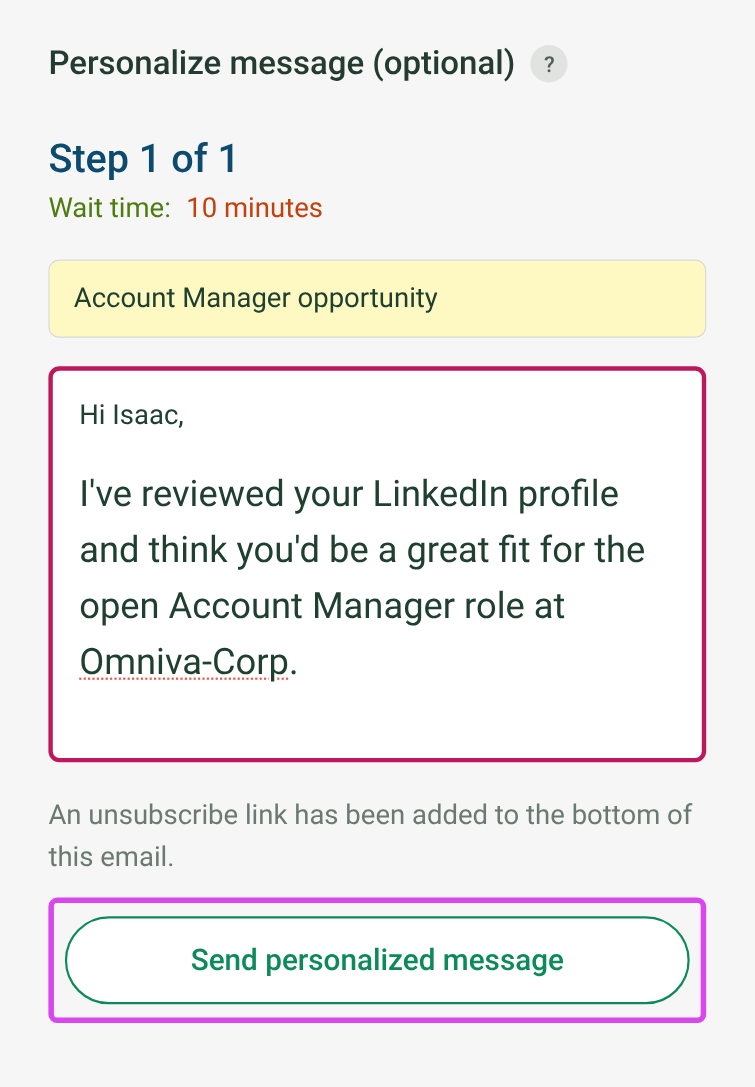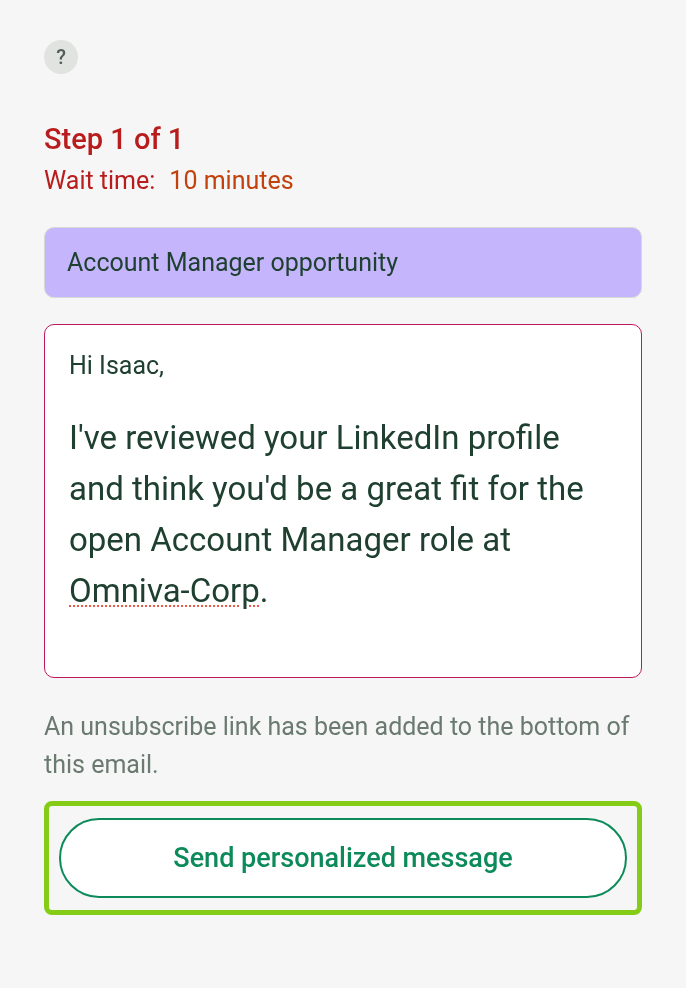--- a/index.html
+++ b/index.html
@@ -38,65 +38,65 @@
       color: #4f5f55;
       display: flex;
       align-items: center;
       justify-content: center;
       font-size: 20px;
       font-weight: 500;
       cursor: pointer;
     }
 
     .step-label {
-      font-size: 29px;
+      font-size: 36px;
       font-weight: 500;
-      color: #b91c1c;
+      color: #0c4a6e;
       margin-bottom: 10px;
     }
 
     .wait-row {
       display: flex;
       gap: 14px;
       font-size: 25px;
       color: #6a7a70;
       margin-bottom: 32px;
     }
 
     .wait-label {
-      color: #b91c1c;
+      color: #4d7c0f;
     }
 
     .wait-value {
       color: #c2410c;
     }
 
     .input-box {
       width: 100%;
-      background: #c4b5fd;
+      background: #fef9c3;
       border: 1px solid #d6d9d6;
       border-radius: 10px;
       padding: 20px 22px;
       margin-bottom: 26px;
     }
 
     .subject-input {
       width: 100%;
       border: none;
       outline: none;
       font-size: 25px;
       color: #1f4030;
       font-family: inherit;
       background: transparent;
     }
 
     .message-box {
       width: 100%;
       background: #ffffff;
-      border: 1px solid #be185d;
+      border: 4px solid #be185d;
       border-radius: 10px;
       padding: 26px 24px 60px 24px;
       margin-bottom: 30px;
       min-height: 320px;
     }
 
     .greeting {
       font-size: 25px;
       color: #1f4030;
       margin-bottom: 32px;
@@ -117,21 +117,21 @@
     }
 
     .footer-text {
       font-size: 25px;
       line-height: 1.55;
       color: #6a7a70;
       margin-bottom: 16px;
     }
 
     .highlight-frame {
-      border: 5px solid #84cc16;
+      border: 5px solid #d946ef;
       border-radius: 8px;
       padding: 12px 10px;
     }
 
     .send-button {
       width: 100%;
       background: #ffffff;
       border: 2px solid #0d8a5a;
       color: #0d8a5a;
       font-size: 27px;
@@ -139,20 +139,21 @@
       padding: 22px 0;
       border-radius: 999px;
       cursor: pointer;
       font-family: inherit;
     }
   </style>
 </head>
 <body>
 
 <div class="header-row">
+  <h1 class="page-title">Personalize message (optional)</h1>
   <div class="help-icon">?</div>
 </div>
 
 <div class="step-label">Step 1 of 1</div>
 
 <div class="wait-row">
   <span class="wait-label">Wait time:</span>
   <span class="wait-value">10 minutes</span>
 </div>
 

